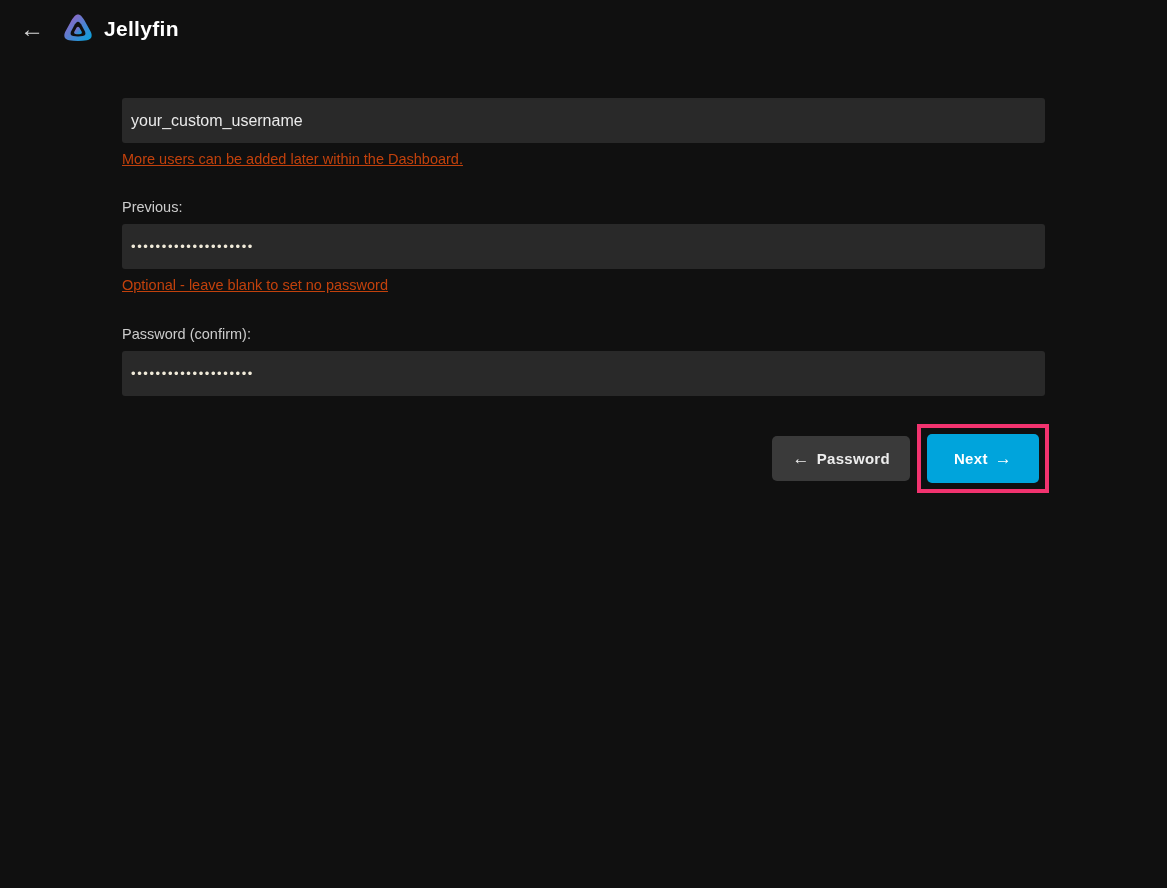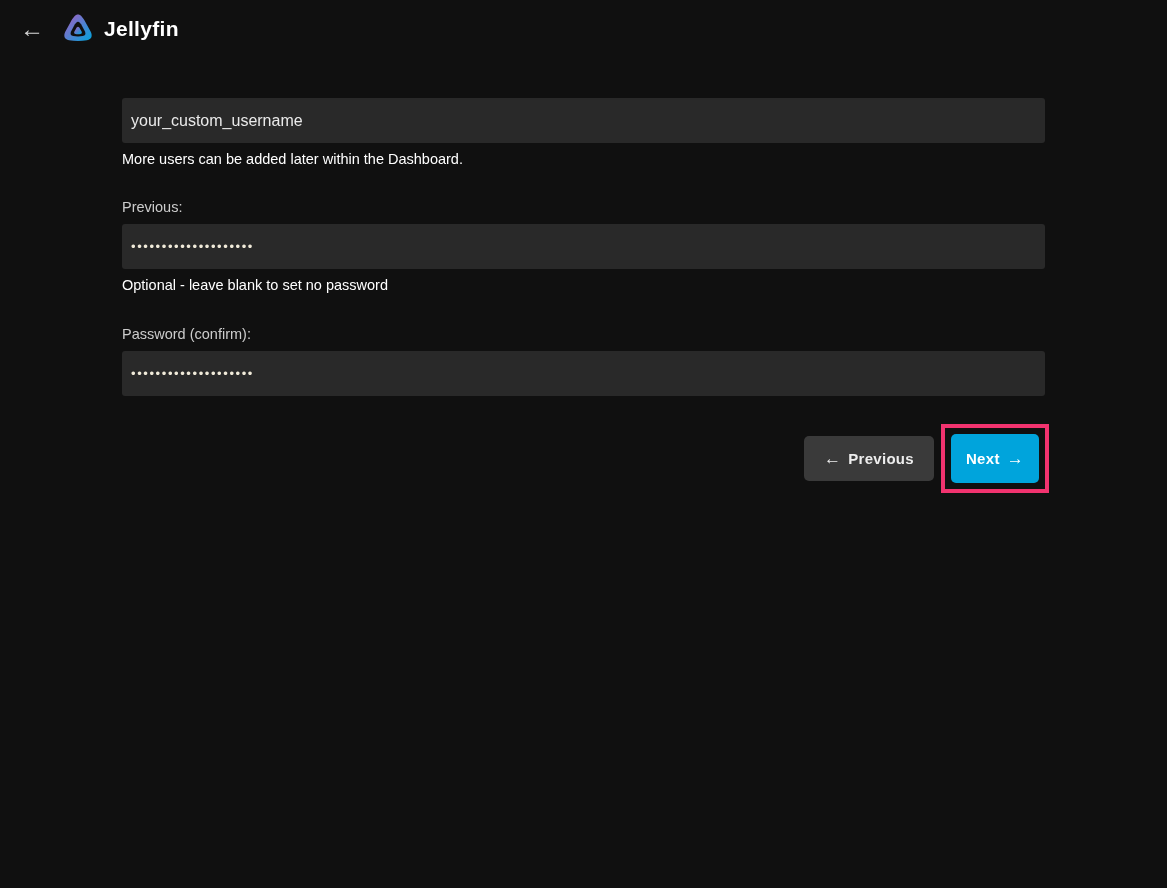--- a/index.html
+++ b/index.html
@@ -86,21 +86,22 @@
     outline: none;
   }
   .form-group input.password-masked {
     font-size: 13px;
     letter-spacing: 1.6px;
     color: #f0ead9;
   }
   .field-helper {
     margin-top: 8px;
     font-size: 14.5px;
-    color: #ffffff;
+    color: #c2410c;
+    text-decoration: underline;
   }
   .group-password { margin-top: 32px; }
   .group-confirm  { margin-top: 33px; }
 
   
   .button-row {
     margin-top: 28px;
     margin-right: -4px;
     display: flex;
     justify-content: flex-end;
@@ -120,21 +121,21 @@
     letter-spacing: 0.3px;
   }
   .btn-previous {
     height: 45px;
     padding: 0 20px;
     background: #3a3a3a;
     color: #ededed;
   }
   .btn-next {
     height: 49px;
-    padding: 0 15px;
+    padding: 0 27px;
     background: #00a4dc;
     color: #ffffff;
   }
   .btn .arrow { font-size: 17px; font-weight: bold; }
   .next-highlight {
     margin-left: 7px;
     border: 4px solid #f2336f;
     padding: 6px;
     background: transparent;
   }
@@ -181,21 +182,21 @@
     </div>
 
     <div class="form-group group-confirm">
       <label>Password (confirm):</label>
       <input type="text" class="password-masked" value="••••••••••••••••••••" style="">
     </div>
 
     <div class="button-row">
       <button class="btn btn-previous">
         <span class="arrow">←</span>
-        <span>Previous</span>
+        <span>Password</span>
       </button>
       <div class="next-highlight">
         <button class="btn btn-next">
           <span>Next</span>
           <span class="arrow">→</span>
         </button>
       </div>
     </div>
   </form>
 </main>

